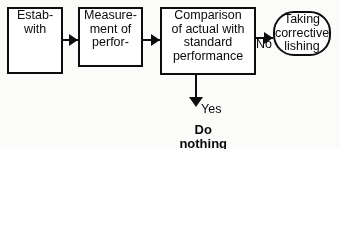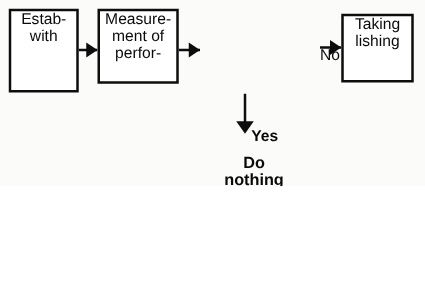--- a/index.html
+++ b/index.html
@@ -26,21 +26,21 @@
     color: #0a0a0a;
     line-height: 1.08;
     text-align: center;
     white-space: pre;
   }
   .node .ln { display: block; }
 
   #node-standards { left: 7px;   top: 7px;  width: 56px;  height: 67px; font-size: 12.5px; }
   #node-measure   { left: 78px;  top: 7px;  width: 65px;  height: 60px; font-size: 12.5px; }
   #node-compare   { left: 160px; top: 7px;  width: 96px;  height: 68px; font-size: 12.5px; }
-  #node-corrective{ left: 273px; top: 11px; width: 58px;  height: 55px; font-size: 12.5px; }
+  #node-corrective{ left: 273px; top: 11px; width: 58px;  height: 45px; font-size: 12.5px; border-radius: 21px; }
 
   
   .h-conn { position: absolute; height: 12px; }
   .h-conn .shaft {
     position: absolute;
     left: 0; top: 5px;
     height: 2px;
     background: #0d0d0d;
   }
   .h-conn .head {
@@ -105,38 +105,45 @@
     <span class="ln">Measure-</span>
     <span class="ln">ment of</span>
     <span class="ln">perfor-</span>
   </div>
 
   <div class="h-conn" style="left:143px; top:34px; width:17px;">
     <div class="shaft" style="width:17px;"></div>
     <div class="head"></div>
   </div>
 
+  <div class="node" id="node-compare">
+    <span class="ln">Comparison</span>
+    <span class="ln">of actual with</span>
+    <span class="ln">standard</span>
+    <span class="ln">performance</span>
+  </div>
 
   <div class="edge-label" style="left:256px; top:15px;">No</div>
 
   <div class="h-conn" style="left:256px; top:32px; width:17px;">
     <div class="shaft" style="width:17px;"></div>
     <div class="head"></div>
   </div>
 
   <div class="node" id="node-corrective">
     <span class="ln">Taking</span>
+    <span class="ln">corrective</span>
     <span class="ln">lishing</span>
   </div>
 
   <div class="v-conn" style="left:189px; top:75px; height:32px;">
     <div class="shaft" style="height:23px;"></div>
     <div class="head"></div>
   </div>
 
-  <div class="edge-label" style="left:201px; top:80px;font-weight:bold;">Yes</div>
+  <div class="edge-label" style="left:201px; top:80px;">Yes</div>
 
   <div class="terminal-text" style="left:146px; top:108px; width:100px;font-weight:bold;">
     <span class="ln">Do</span>
     <span class="ln">nothing</span>
   </div>
 
 </div>
 
 </body></html>

